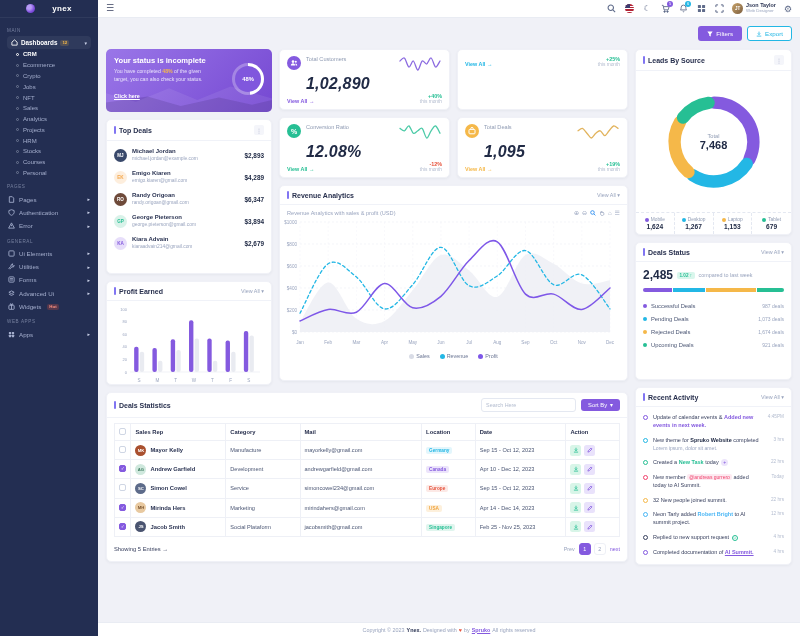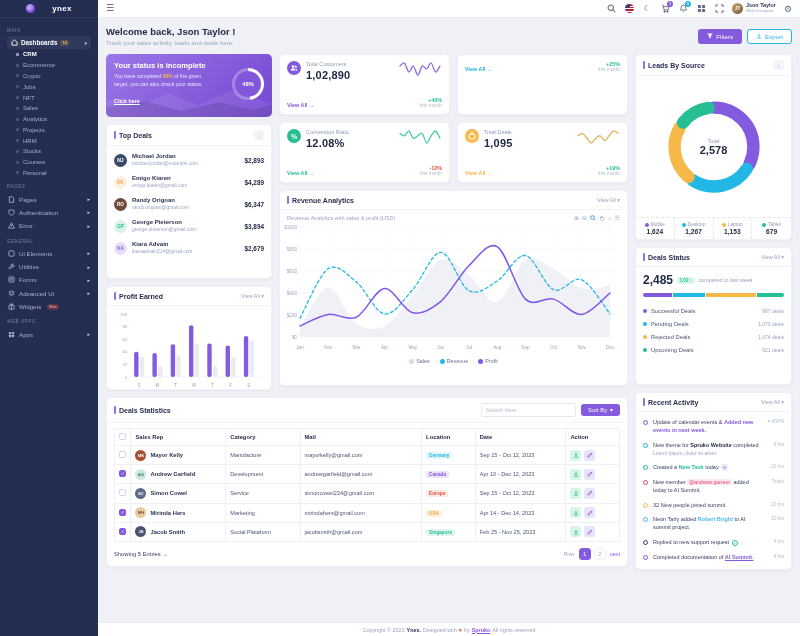--- a/index.html
+++ b/index.html
@@ -82,21 +82,21 @@
   .t-ring { position:absolute; right:8px; top:14px; width:32px; height:32px; border-radius:50%; background:conic-gradient(#fff 0 48%, rgba(255,255,255,.28) 48% 100%); display:flex; align-items:center; justify-content:center; }
   .t-ring-in { width:26px; height:26px; border-radius:50%; background:#8057dd; display:flex; align-items:center; justify-content:center; font-size:5.8px; font-weight:bold; }
 
   
   .stats-grid { display:grid; grid-template-columns:1fr 1fr; gap:7px; }
   .stat-card { height:61px; padding:6px 7px; display:flex; flex-direction:column; justify-content:space-between; }
   .st-row1 { display:flex; gap:5px; }
   .st-icon { width:14px; height:14px; border-radius:50%; color:#fff; display:flex; align-items:center; justify-content:center; font-size:7px; font-weight:bold; flex:none; }
   .st-icon svg { width:8px; height:8px; }
   .st-label { font-size:5.6px; color:#8f9bb3; }
-  .st-value { font-size:11px; font-weight:bold; color:#212b46; margin-top:2px; letter-spacing:.2px; }
+  .st-value { font-size:16px; font-weight:bold; color:#212b46; margin-top:13px; letter-spacing:.2px;font-style:italic; }
   .st-spark { margin-left:auto; width:44px; height:16px; }
   .st-row2 { display:flex; align-items:flex-end; }
   .st-view { font-size:5.4px; font-weight:bold; cursor:pointer; }
   .st-change-wrap { margin-left:auto; text-align:right; }
   .st-change { font-size:5.4px; font-weight:bold; }
   .st-month { font-size:4.8px; color:#b3bccf; }
   .t-primary .st-icon{background:#845adf} .t-primary .st-view{color:#845adf}
   .t-secondary .st-icon{background:#23b7e5} .t-secondary .st-view{color:#23b7e5}
   .t-success .st-icon{background:#26bf94} .t-success .st-view{color:#26bf94}
   .t-warning .st-icon{background:#f5b849} .t-warning .st-view{color:#f5b849}
@@ -418,24 +418,20 @@
             <div class="user-role">Web Designer</div>
           </span>
         </span>
         <span class="gear">⚙</span>
       </div>
     </div>
 
     <div class="content">
 
       <div class="welcome">
-        <div>
-          <div class="w-title">Welcome back, Json Taylor !</div>
-          <div class="w-sub">Track your sales activity, leads and deals here.</div>
-        </div>
         <div class="w-actions">
           <span class="btn btn-filters">
             <svg viewBox="0 0 8 8" fill="#fff">
                 <path d="M0.5 0.8h7L5 4.2v3l-2-1v-2z"></path>
               </svg>
             <span>Filters</span>
           </span>
           <span class="btn btn-export">
             <svg viewBox="0 0 8 8" fill="none" stroke="#23b7e5" stroke-width="1">
                 <path d="M4 0.8v4M2.4 3.2L4 4.8l1.6-1.6M1 6.8h6"></path>
@@ -848,21 +844,21 @@
             </div>
             <div class="donut-wrap">
               <svg id="donut" width="104" height="104" viewBox="0 0 42 42">
                   <circle cx="21" cy="21" r="15.915" fill="none" stroke="#845adf" stroke-width="5" stroke-dasharray="32.18492483590938 67.81507516409062" stroke-linecap="round" transform="rotate(-90 21 21)"></circle>
                   <circle cx="21" cy="21" r="15.915" fill="none" stroke="#23b7e5" stroke-width="5" stroke-dasharray="24.62616980732585 75.37383019267415" stroke-linecap="round" transform="rotate(33.78572940927377 21 21)"></circle>
                   <circle cx="21" cy="21" r="15.915" fill="none" stroke="#f5b849" stroke-width="5" stroke-dasharray="22.212449714164727 77.78755028583527" stroke-linecap="round" transform="rotate(130.35994071564684 21 21)"></circle>
                   <circle cx="21" cy="21" r="15.915" fill="none" stroke="#26bf94" stroke-width="5" stroke-dasharray="12.176455642600043 87.82354435739995" stroke-linecap="round" transform="rotate(218.24475968663984 21 21)"></circle>
                 </svg>
               <div class="donut-center">
                 <div class="dc-label">Total</div>
-                <div class="dc-value">2,578</div>
+                <div class="dc-value">7,468</div>
               </div>
             </div>
             <div class="leads-legend" id="leads-legend">
                 <div class="ll-cell">
                   <div class="ll-label"><span class="lg-dot" style="width:4px;height:4px;background:#845adf"></span>Mobile</div>
                   <div class="ll-val">1,624</div>
                 </div>
                 <div class="ll-cell">
                   <div class="ll-label"><span class="lg-dot" style="width:4px;height:4px;background:#23b7e5"></span>Desktop</div>
                   <div class="ll-val">1,267</div>

